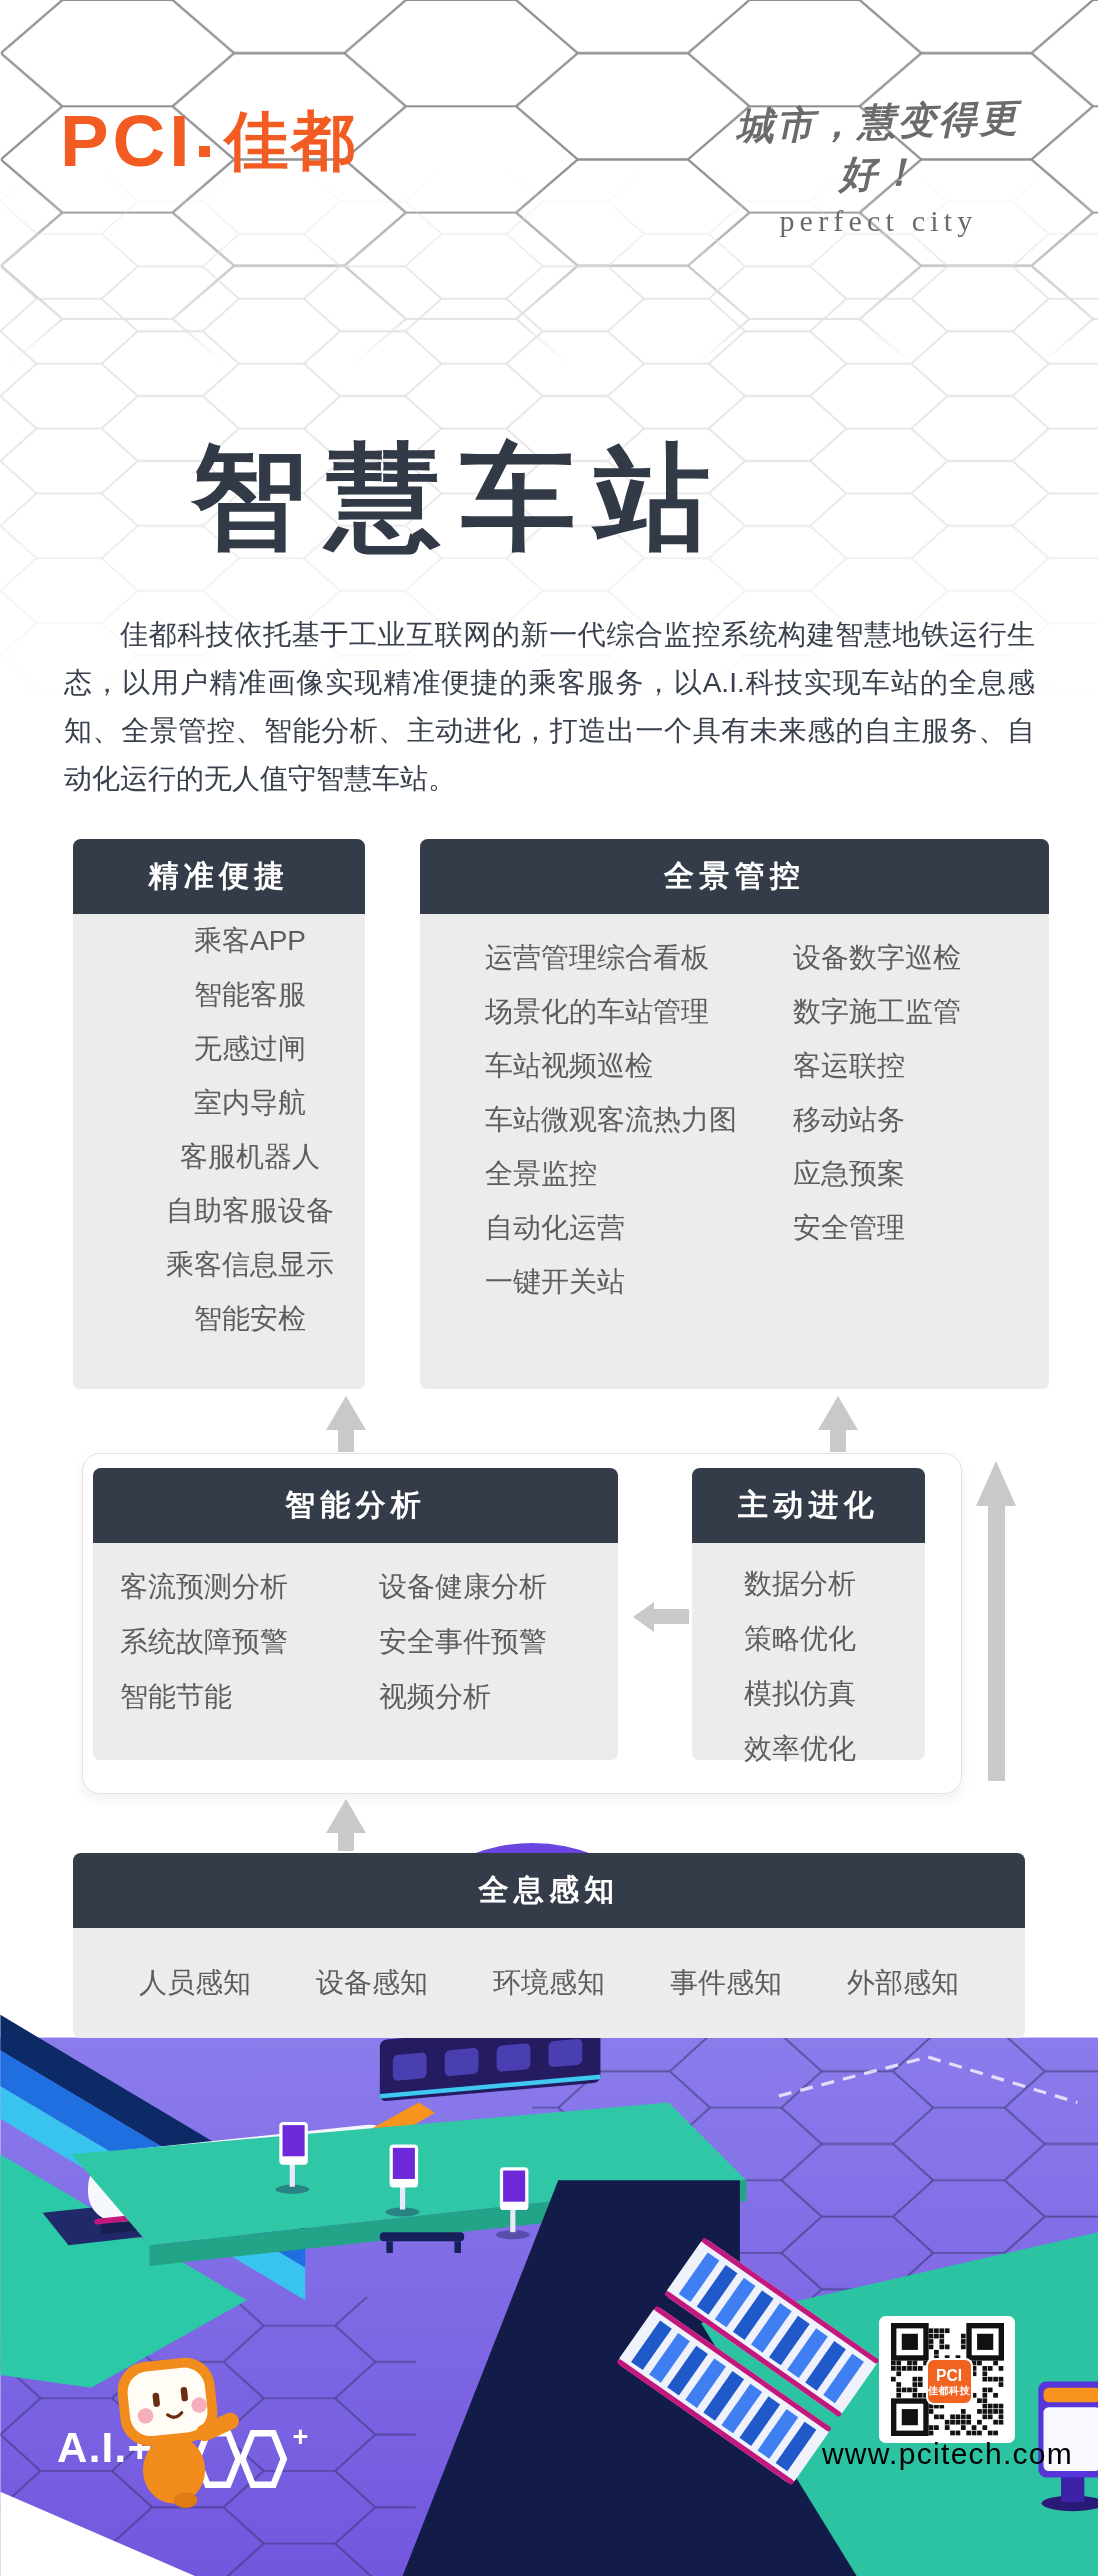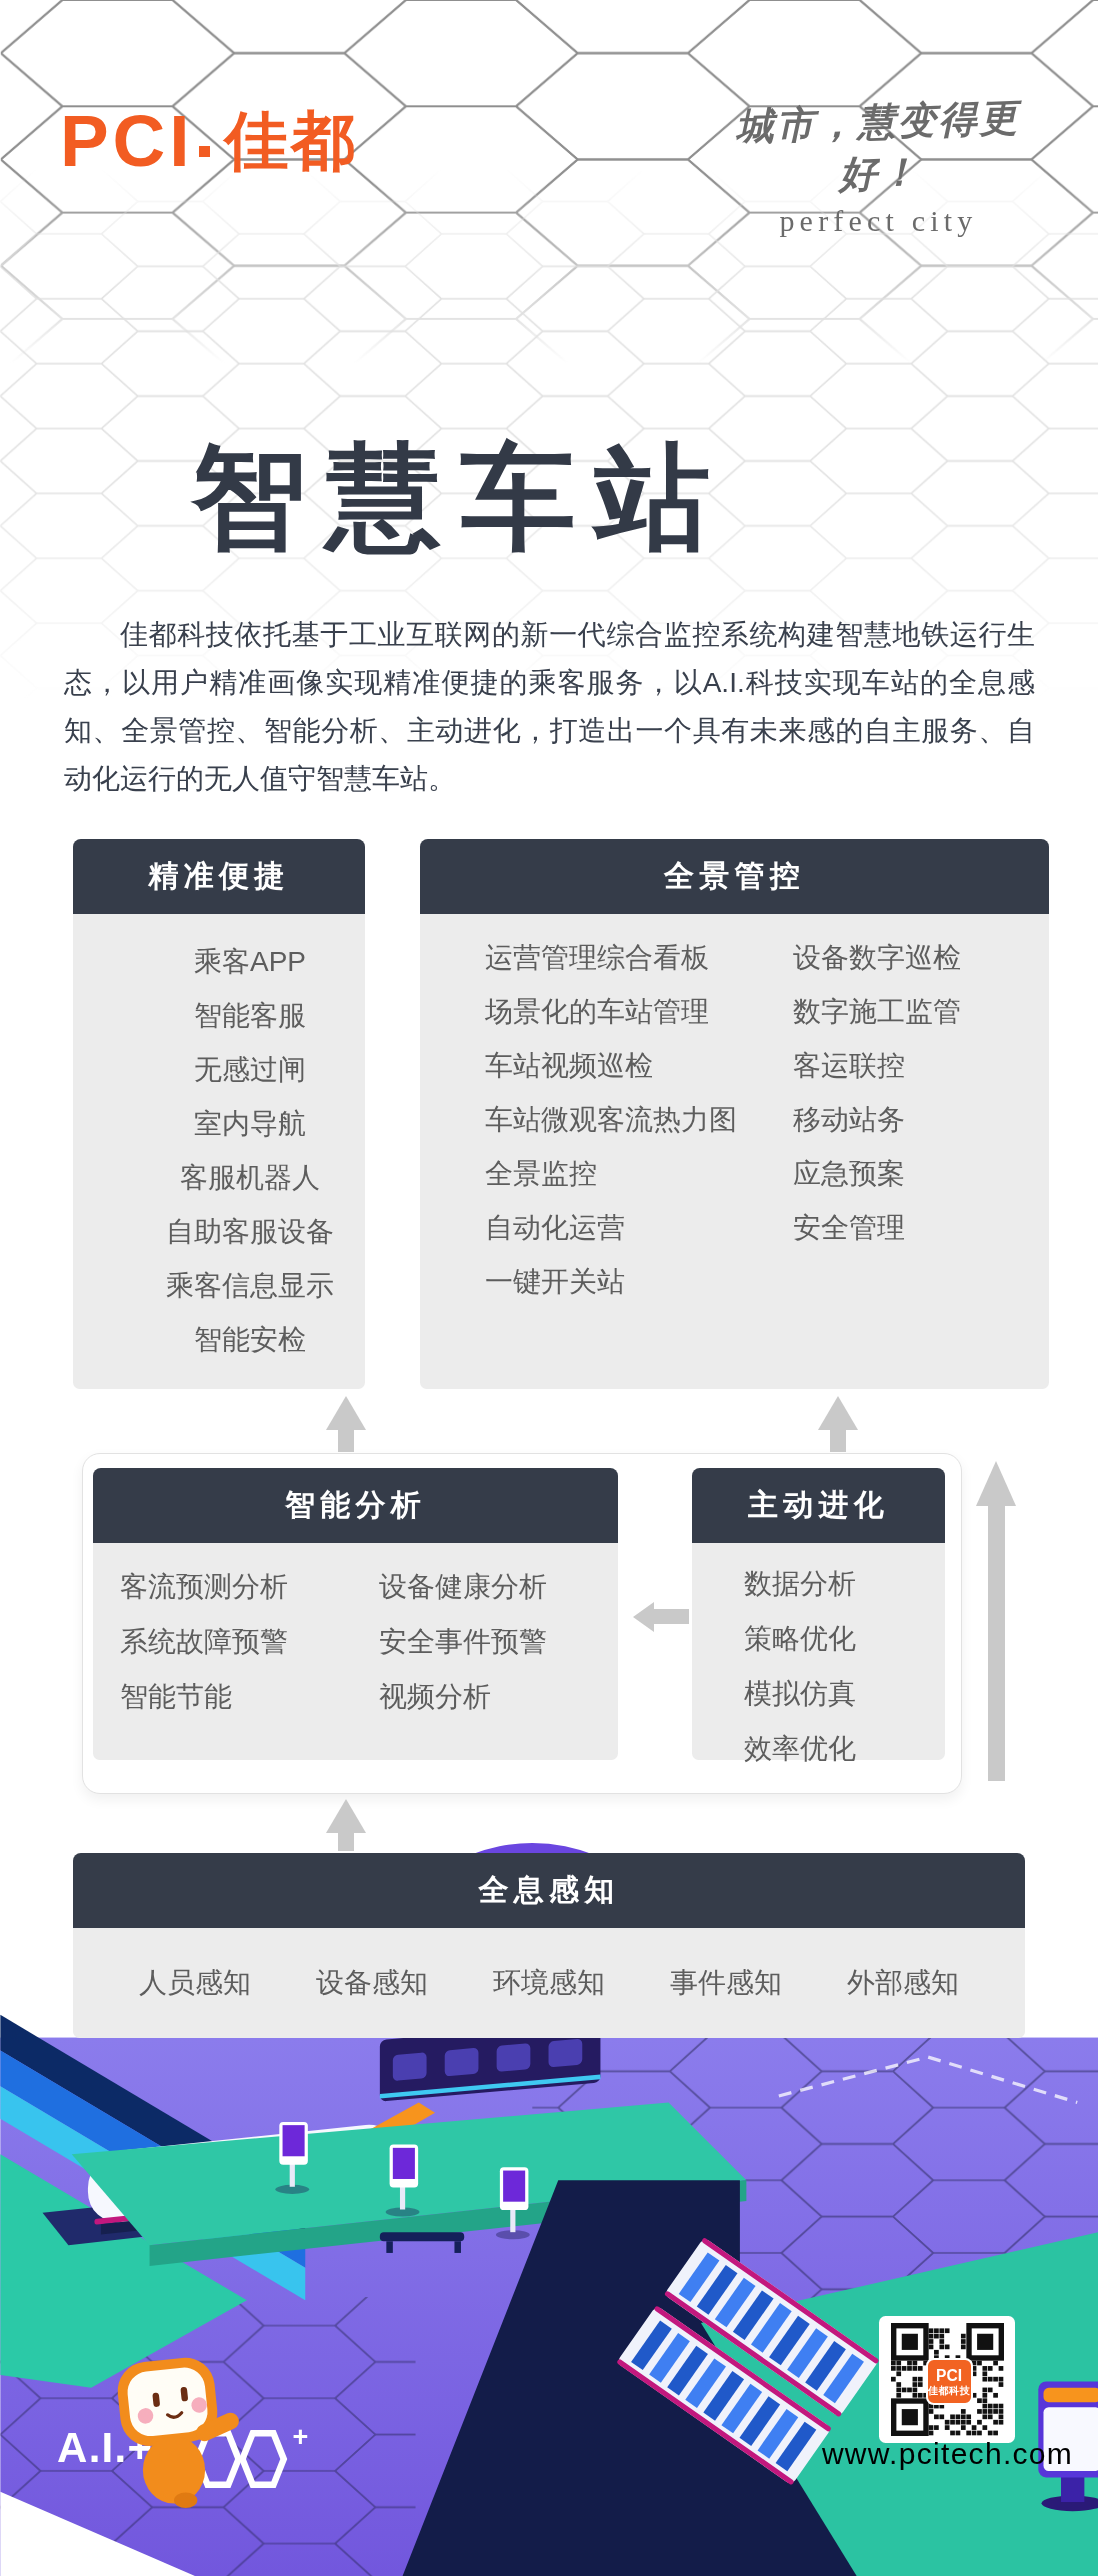--- a/index.html
+++ b/index.html
@@ -27,32 +27,32 @@
   .intro{position:absolute;left:64px;top:583px;width:971px;z-index:2;font-size:28px;line-height:48px;
          color:#39404d;text-align:justify;text-indent:2em;}
   
   .cbox{position:absolute;z-index:3;}
   .cbox .hd{height:75px;background:#353c49;color:#fff;font-size:30px;font-weight:700;letter-spacing:5.2px;
             display:flex;align-items:center;justify-content:center;border-radius:7.8px 7.8px 0 0;}
   .cbox .bd{position:absolute;left:0;right:0;top:75px;bottom:0;background:#ececec;border-radius:0 0 6.5px 6.5px;}
   .cbox ul{list-style:none;margin:0;padding:0;}
   .cbox li{height:54px;line-height:54px;font-size:28px;color:#5d5d5d;white-space:nowrap;}
   .box-jzbj{left:73px;top:839px;width:292px;height:550px;text-align:center;}
-  .box-jzbj ul{padding:21px 0 0 62px;}
+  .box-jzbj ul{padding:0 0 0 62px;}
   .box-qjgk{left:396px;top:839px;width:629px;height:550px;margin-left:24px;}
   .box-qjgk .c1{position:absolute;left:65px;top:17px;}
   .box-qjgk .c2{position:absolute;left:373px;top:17px;}
   
   .midwrap{position:absolute;left:82px;top:1453px;width:878px;height:339px;background:#fff;
            border:1.3px solid #e2e2e2;border-radius:18px;box-shadow:0 5.2px 13px rgba(0,0,0,.06);z-index:2;}
   .box-znfx{left:93px;top:1468px;width:525px;height:292px;}
   .box-znfx .c1{position:absolute;left:27px;top:15.6px;}
   .box-znfx .c2{position:absolute;left:286px;top:15.6px;}
   .box-znfx li,.box-zdjh li{height:55px;line-height:55px;}
-  .box-zdjh{left:692px;top:1468px;width:253px;height:292px;font-family:Liberation Serif, serif;}
+  .box-zdjh{left:692px;top:1468px;width:233px;height:292px;font-family:Liberation Serif, serif;}
   .box-zdjh ul{padding:13px 0 0 52px;}
   
   .box-qxgz{left:73px;top:1853px;width:952px;height:185px;}
   .box-qxgz .bd{display:flex;align-items:center;justify-content:space-between;padding:0 66px;}
   .box-qxgz .it{font-size:28px;color:#5d5d5d;white-space:nowrap;}
   
   .arr-up{position:absolute;display:flex;flex-direction:column;align-items:center;z-index:4;}
   .arr-up .head{width:0;height:0;border-left:20px solid transparent;border-right:20px solid transparent;
                 border-bottom:34px solid #c9c9c9;}
   .arr-up .shaft{width:15.6px;background:#c9c9c9;flex:1;}

